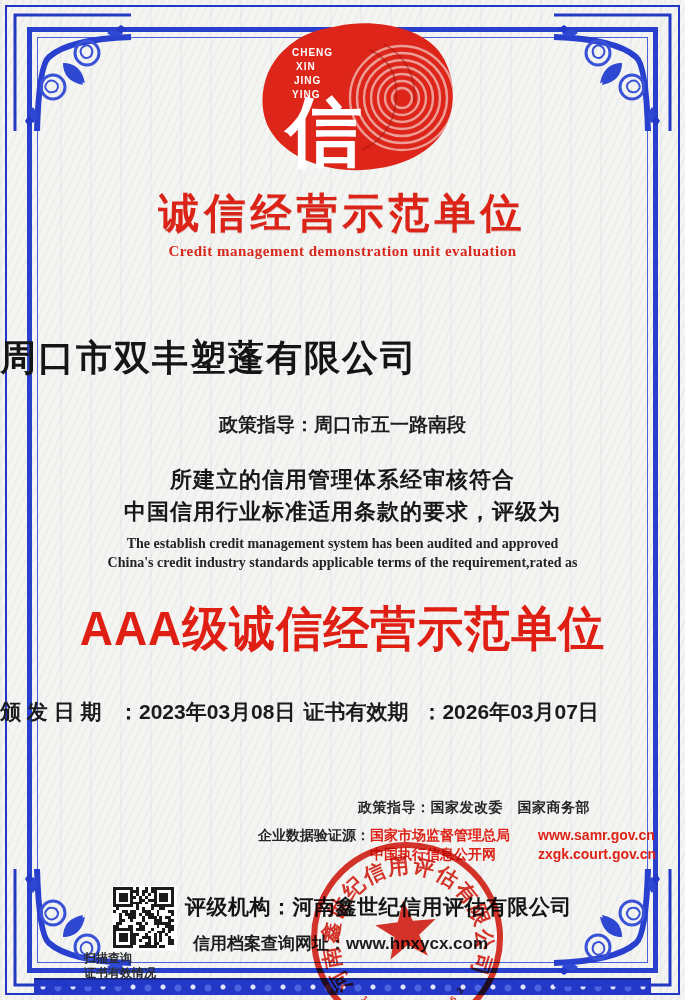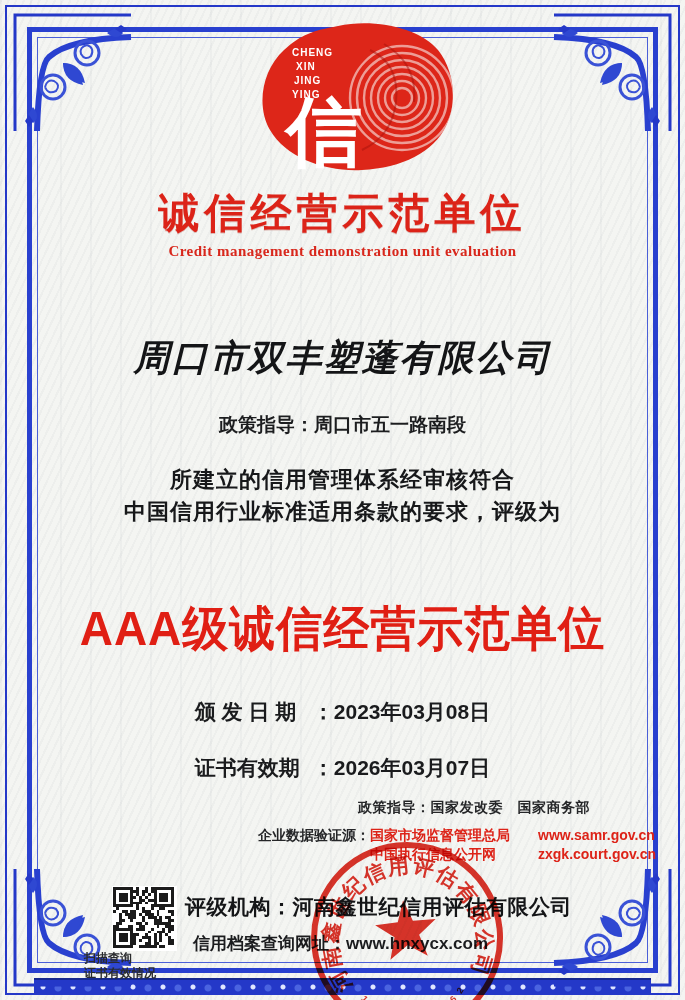--- a/index.html
+++ b/index.html
@@ -45,42 +45,42 @@
     position:absolute;top:243px;left:0;width:100%;text-align:center;
     font-family:"Liberation Serif","DejaVu Serif",serif;
     font-size:15px;font-weight:700;color:#d8271c;letter-spacing:.5px;
   }
   .certno-wrap{position:absolute;top:278px;left:0;width:100%;text-align:center;}
   .certno{
     display:inline-block;background:rgba(255,255,255,.8);border-radius:6px;
     padding:4px 20px;font-size:23px;font-weight:600;color:#17181a;letter-spacing:.5px;
   }
   .company{
-    position:absolute;top:334px;left:0;width:100%;text-align:center;
-    font-size:36px;font-weight:900;color:#141517;letter-spacing:2px;font-style:italic;
+    position:absolute;top:334px;left:0;width:100%;
+    font-size:36px;font-weight:900;color:#141517;letter-spacing:2px;
   }
   .address{
     position:absolute;top:412px;left:0;width:100%;text-align:center;
     font-size:19px;font-weight:700;color:#1c1d1f;
   }
   .stmt-zh{
     position:absolute;top:464px;left:0;width:100%;text-align:center;
     font-size:22px;font-weight:600;color:#17181a;line-height:32px;letter-spacing:1px;
   }
   .stmt-en{
     position:absolute;top:534px;left:0;width:100%;text-align:center;
     font-family:"Liberation Serif","DejaVu Serif",serif;
     font-size:14px;font-weight:700;color:#232425;line-height:19px;
   }
   .rating{
     position:absolute;top:598px;left:0;width:100%;text-align:center;
     font-size:46px;font-weight:900;color:#e01f14;letter-spacing:1px;
     transform:scaleY(1.04);
   }
-  .dates{position:absolute;top:698px;left:0;width:100%;display:flex;flex-direction:column;align-items:center;gap:28px;}
+  .dates{position:absolute;top:698px;left:0;width:100%;display:flex;flex-direction:row;align-items:center;gap:8px;}
   .date-row{display:flex;font-size:21px;font-weight:700;color:#1a1b1d;}
   .date-label{width:118px;display:inline-flex;justify-content:space-between;}
   .policy{
     position:absolute;top:799px;right:95px;
     font-size:14px;font-weight:700;color:#252628;letter-spacing:.5px;
   }
   .datasource{position:absolute;top:826px;right:29px;display:flex;align-items:flex-start;}
   .ds-label{font-size:14px;font-weight:700;color:#252628;line-height:19px;}
   .ds-col{display:flex;flex-direction:column;}
   .ds-line{display:flex;font-size:14px;font-weight:700;color:#dd2318;line-height:19px;}
@@ -183,20 +183,24 @@
   <div class="subtitle">Credit management demonstration unit evaluation</div>
 
 
   <div class="company">周口市双丰塑蓬有限公司</div>
   <div class="address">政策指导：周口市五一路南段</div>
 
   <div class="stmt-zh">
     <div>所建立的信用管理体系经审核符合</div>
     <div>中国信用行业标准适用条款的要求，评级为</div>
   </div>
+  <div class="stmt-en">
+    <div>The establish credit management system has been audited and approved</div>
+    <div>China's credit industry standards applicable terms of the requirement,rated as</div>
+  </div>
 
   <div class="rating">AAA级诚信经营示范单位</div>
 
   <div class="dates">
     <div class="date-row">
       <span class="date-label">颁 发 日 期</span>
       <span>：2023年03月08日</span>
     </div>
     <div class="date-row">
       <span class="date-label">证书有效期</span>

